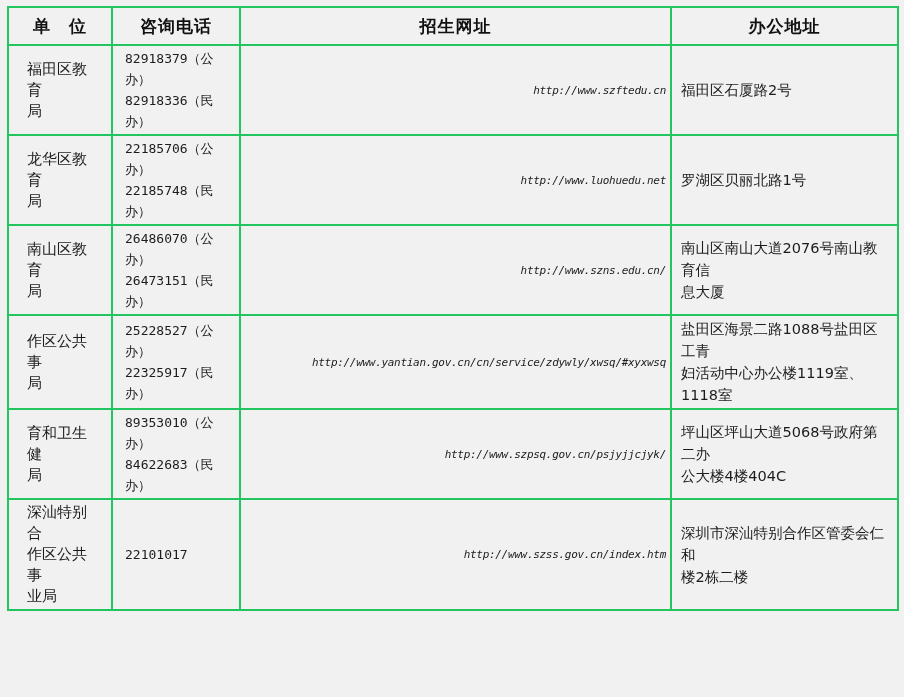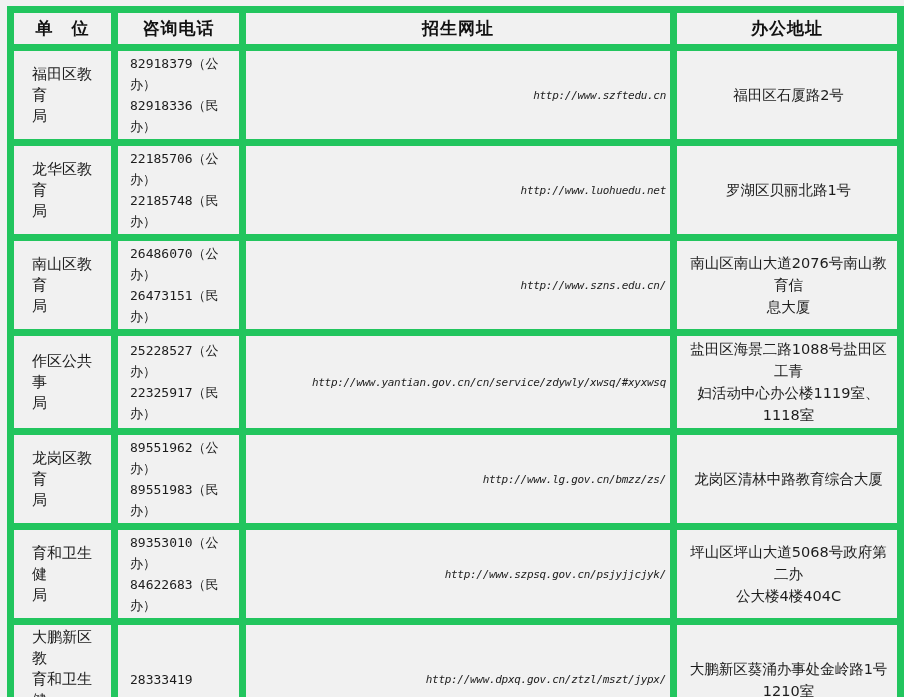--- a/index.html
+++ b/index.html
@@ -14,21 +14,21 @@
   }
   table.contact-table {
     border-collapse: collapse;
     table-layout: fixed;
     margin: 6px 0 0 7px;
     width: 890px;
     border: 2px solid #000;
   }
   .contact-table th,
   .contact-table td {
-    border: 7px solid #22c55e;
+    border: 2px solid #22c55e;
     background: #f1f1f1;
     vertical-align: middle;
     box-sizing: border-box;
     overflow: hidden;
     padding: 0;
   }
   .contact-table th {
     font-size: 17px;
     font-weight: bold;
     text-align: center;
@@ -52,21 +52,21 @@
   td.website-cell {
     text-align: right;
     font-family: "DejaVu Sans Mono", monospace;
     font-size: 11px;
     letter-spacing: -0.3px;
     white-space: nowrap;
     padding: 0 4px 0 12px;
     font-style: italic;
   }
   td.address-cell {
-    text-align: center;
+    text-align: left;
     font-size: 14.5px;
     line-height: 22px;
     white-space: pre-line;
     padding: 2px 6px 2px 9px;
   }
 </style>
 </head>
 <body>
 
 <table class="contact-table">
@@ -112,45 +112,28 @@
     </tr>
     <tr style="height:45px">
       <td class="unit-cell">作区公共事
 局</td>
       <td class="phone-cell">25228527（公办）
 22325917（民办）</td>
       <td class="website-cell">http://www.yantian.gov.cn/cn/service/zdywly/xwsq/#xyxwsq</td>
       <td class="address-cell">盐田区海景二路1088号盐田区工青
 妇活动中心办公楼1119室、1118室</td>
     </tr>
-    <tr style="height:47px">
-      <td class="unit-cell">龙岗区教育
-局</td>
-      <td class="phone-cell">89551962（公办）
-89551983（民办）</td>
-      <td class="website-cell">http://www.lg.gov.cn/bmzz/zs/</td>
-      <td class="address-cell">龙岗区清林中路教育综合大厦</td>
-    </tr>
     <tr style="height:46px">
       <td class="unit-cell">育和卫生健
 局</td>
       <td class="phone-cell">89353010（公办）
 84622683（民办）</td>
       <td class="website-cell">http://www.szpsq.gov.cn/psjyjjcjyk/</td>
       <td class="address-cell">坪山区坪山大道5068号政府第二办
 公大楼4楼404C</td>
-    </tr>
-    <tr style="height:69px">
-      <td class="unit-cell">大鹏新区教
-育和卫生健
-康局</td>
-      <td class="phone-cell">28333419</td>
-      <td class="website-cell">http://www.dpxq.gov.cn/ztzl/mszt/jypx/</td>
-      <td class="address-cell">大鹏新区葵涌办事处金岭路1号
-1210室</td>
     </tr>
     <tr style="height:66px">
       <td class="unit-cell">深汕特别合
 作区公共事
 业局</td>
       <td class="phone-cell">22101017</td>
       <td class="website-cell">http://www.szss.gov.cn/index.htm</td>
       <td class="address-cell">深圳市深汕特别合作区管委会仁和
 楼2栋二楼</td>
     </tr>

